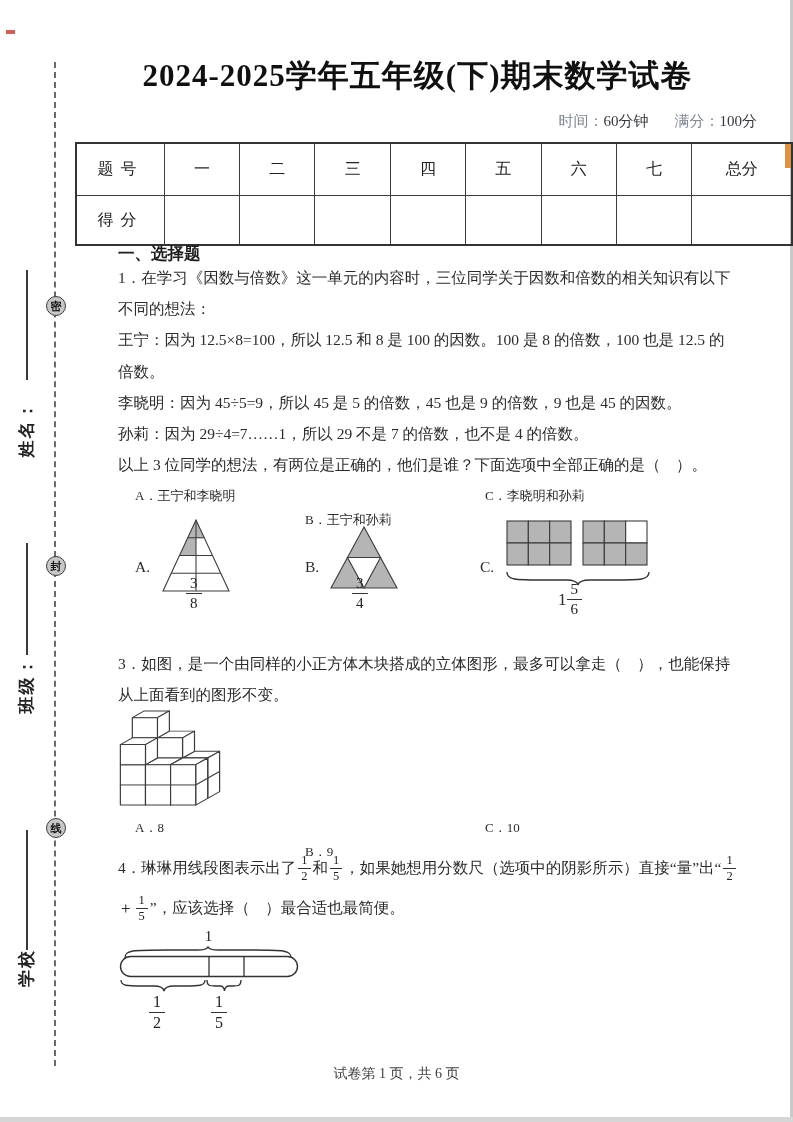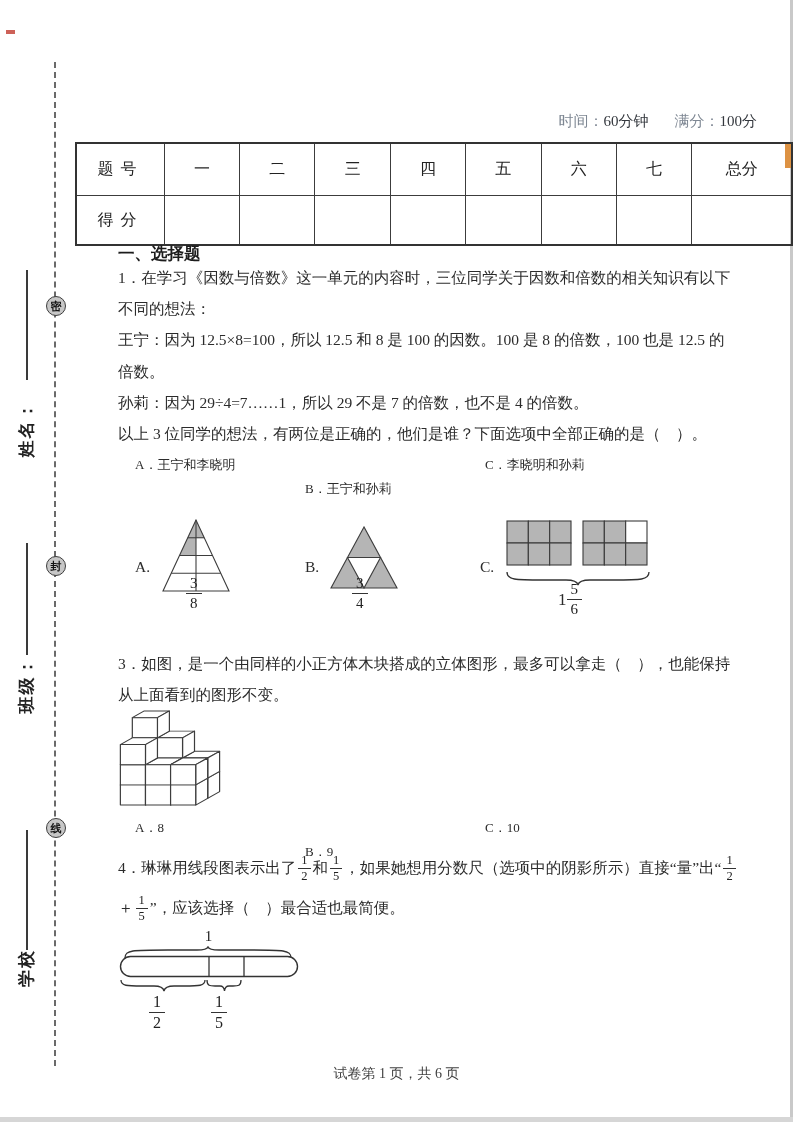--- a/index.html
+++ b/index.html
@@ -82,20 +82,21 @@
   <div class="abs seal-char" style="top:556px;">封</div>
   <div class="abs seal-char" style="top:818px;">线</div>
 
   <div class="abs seal-vline" style="top:270px;height:110px;"></div>
   <div class="abs seal-label" style="left:-28px;top:417px;">姓名：</div>
   <div class="abs seal-vline" style="top:543px;height:112px;"></div>
   <div class="abs seal-label" style="left:-28px;top:673px;">班级：</div>
   <div class="abs seal-vline" style="top:830px;height:120px;"></div>
   <div class="abs seal-label" style="left:-28px;top:956px;">学校</div>
 
+  <div class="abs title">2024-2025学年五年级(下)期末数学试卷</div>
   <div class="abs info">
     <span class="lab">时间：</span><span class="val">60分钟</span><span class="gap"></span><span class="lab">满分：</span><span class="val">100分</span>
   </div>
 
   <table class="abs score-table">
     <tbody>
         <tr class="r1">
       <td class="wide" style="width:85px;">题号</td>
       <td style="width:70px;">一</td>
       <td style="width:70px;">二</td>
@@ -120,20 +121,21 @@
   </tbody>
     </table>
 
   <div class="abs sec-head">一、选择题</div>
 
   <div class="abs" style="left:118px;top:262px;width:640px;">
     <div class="qline">1．在学习《因数与倍数》这一单元的内容时，三位同学关于因数和倍数的相关知识有以下</div>
     <div class="qline">不同的想法：</div>
     <div class="qline">王宁：因为 12.5×8=100，所以 12.5 和 8 是 100 的因数。100 是 8 的倍数，100 也是 12.5 的</div>
     <div class="qline">倍数。</div>
+    <div class="qline">李晓明：因为 45÷5=9，所以 45 是 5 的倍数，45 也是 9 的倍数，9 也是 45 的因数。</div>
     <div class="qline">孙莉：因为 29÷4=7……1，所以 29 不是 7 的倍数，也不是 4 的倍数。</div>
     <div class="qline">以上 3 位同学的想法，有两位是正确的，他们是谁？下面选项中全部正确的是（　）。</div>
     <div class="optrow">
       <span class="o1">A．王宁和李晓明</span>
       <span class="o2">B．王宁和孙莉</span>
       <span class="o3">C．李晓明和孙莉</span>
     </div>
   </div>
 
   <div class="abs" style="left:118px;top:512px;width:640px;">

